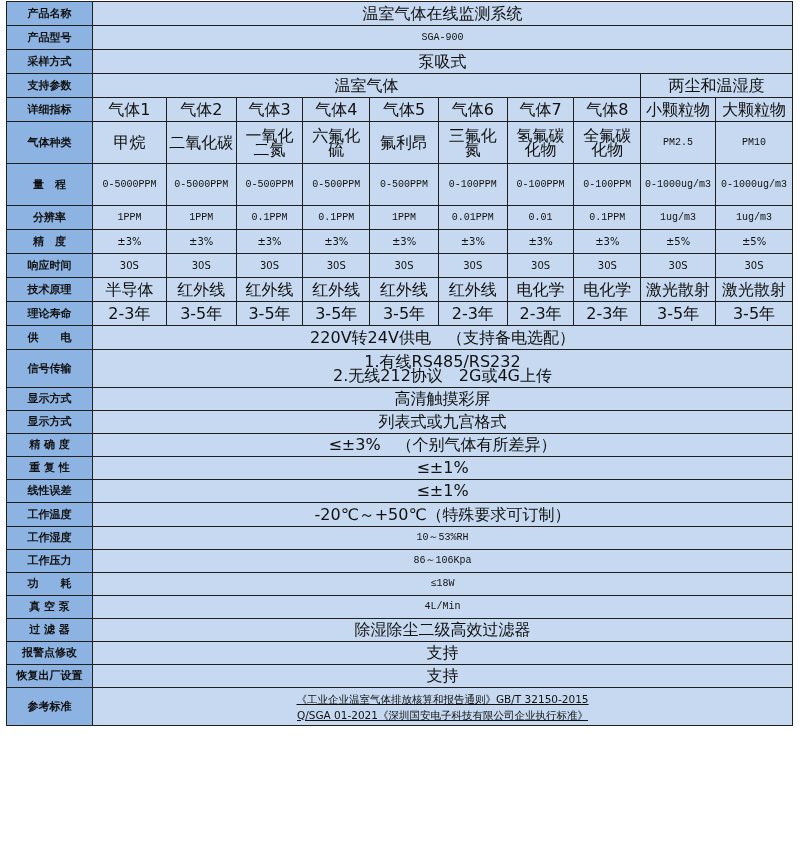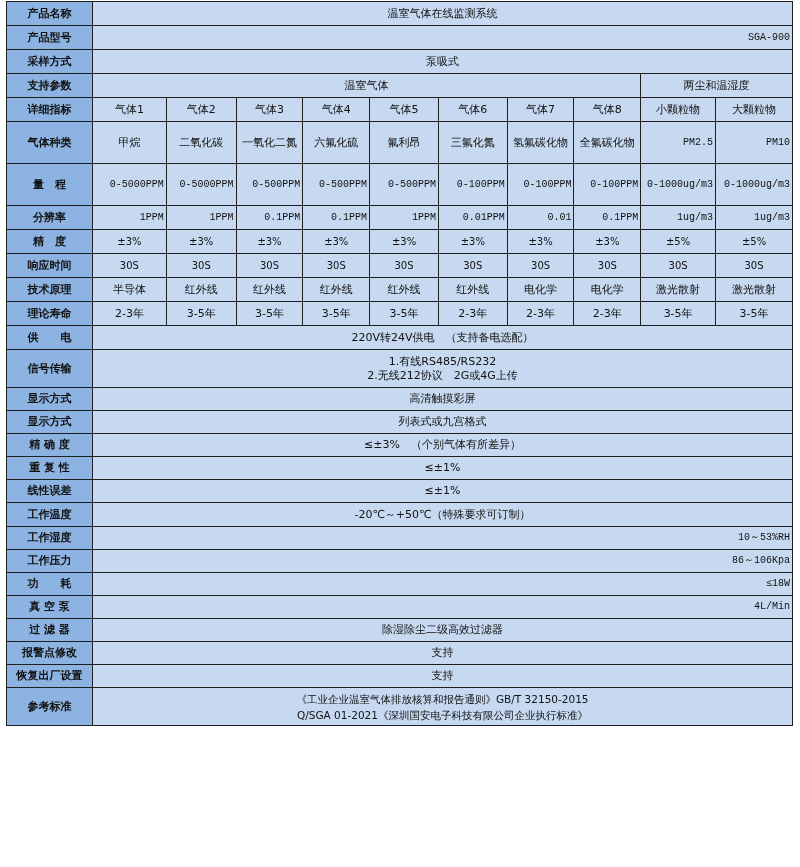--- a/index.html
+++ b/index.html
@@ -21,24 +21,24 @@
     line-height: 14px;
     overflow: hidden;
   }
   .spec-table td.label {
     background: #8db3e2;
     font-weight: bold;
     font-size: 11px;
     letter-spacing: 0;
     color: #111;
   }
-  .spec-table td.mono { font-family: "Liberation Mono", monospace; font-size: 10px; text-align: right; }
-  .spec-table td.cn { font-size: 11px; }
+  .spec-table td.mono { font-family: "Liberation Mono", monospace; font-size: 10px; }
+  .spec-table td.cn { font-size: 16px; }
   .spec-table td.ref { font-size: 10.5px; line-height: 16px; }
-  .spec-table td.ref span { display: block; }
+  .spec-table td.ref span { display: block; text-decoration: underline; }
   .spec-table td.multi span { display: block; }
   .h25 { height: 23px; }
   .h26 { height: 24px; padding-left: 11px; }
   .h45 { height: 42px; }
   .h40 { height: 38px; }
 </style>
 </head>
 <body>
 
 <table class="spec-table">

